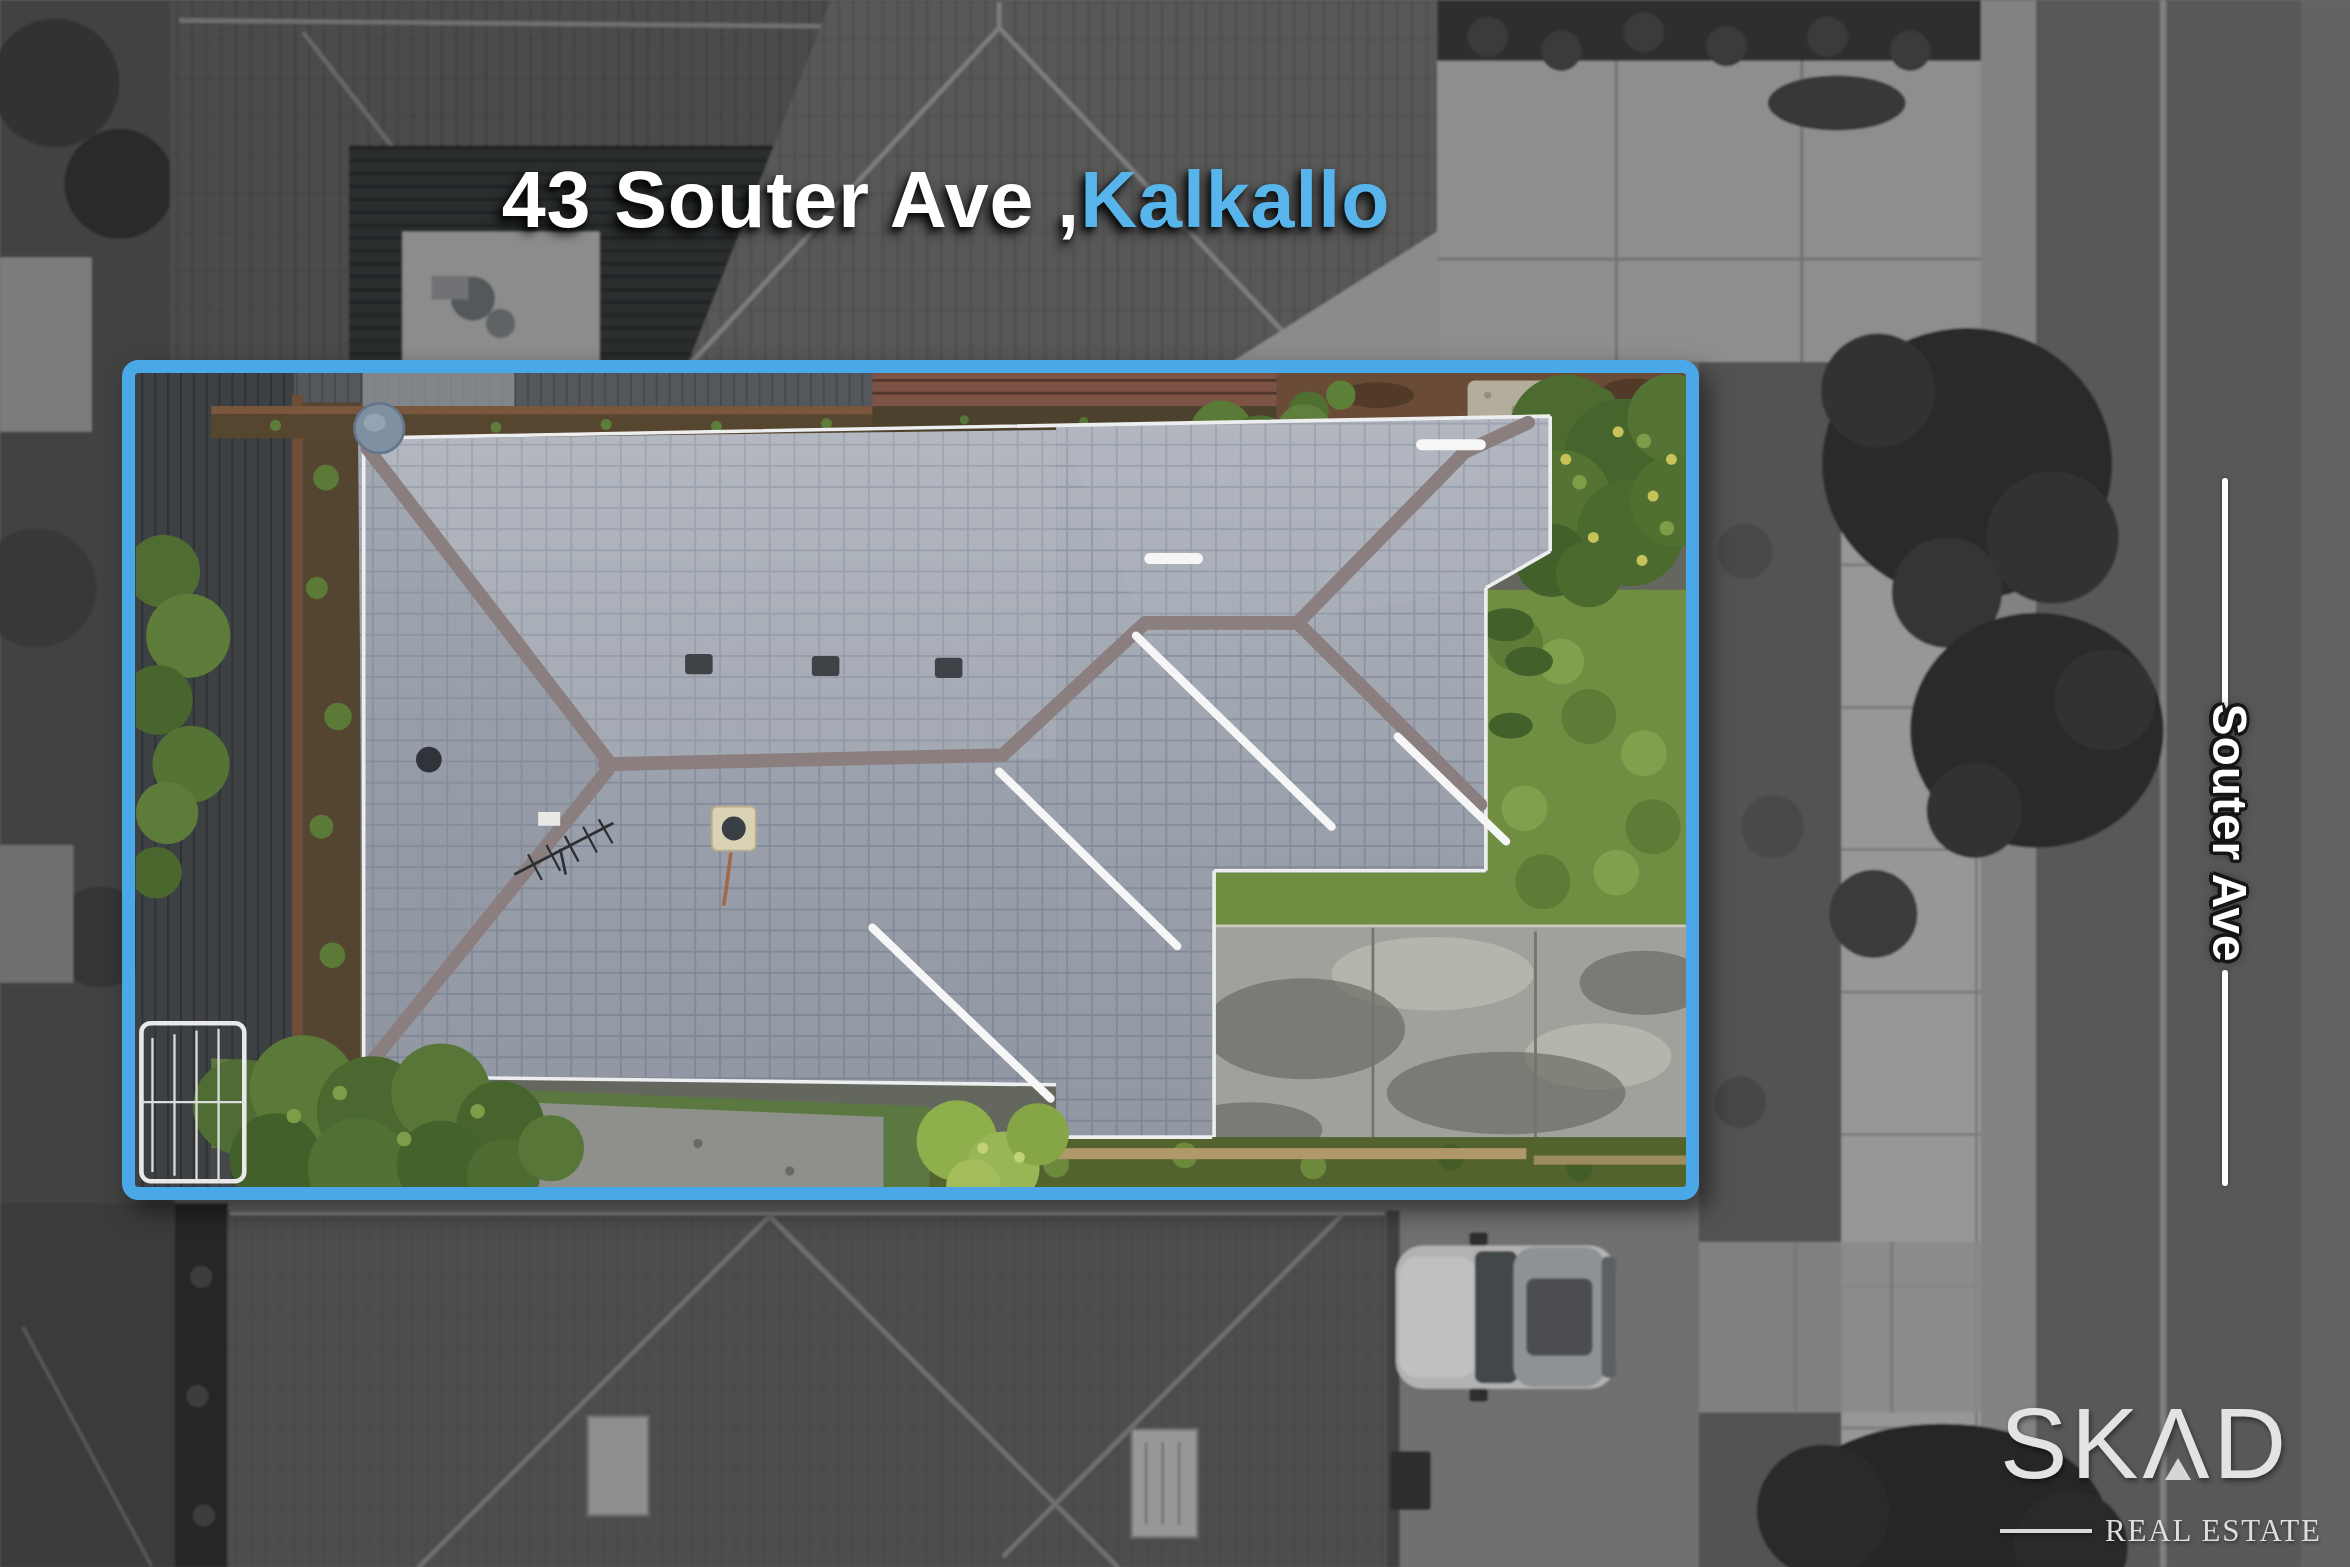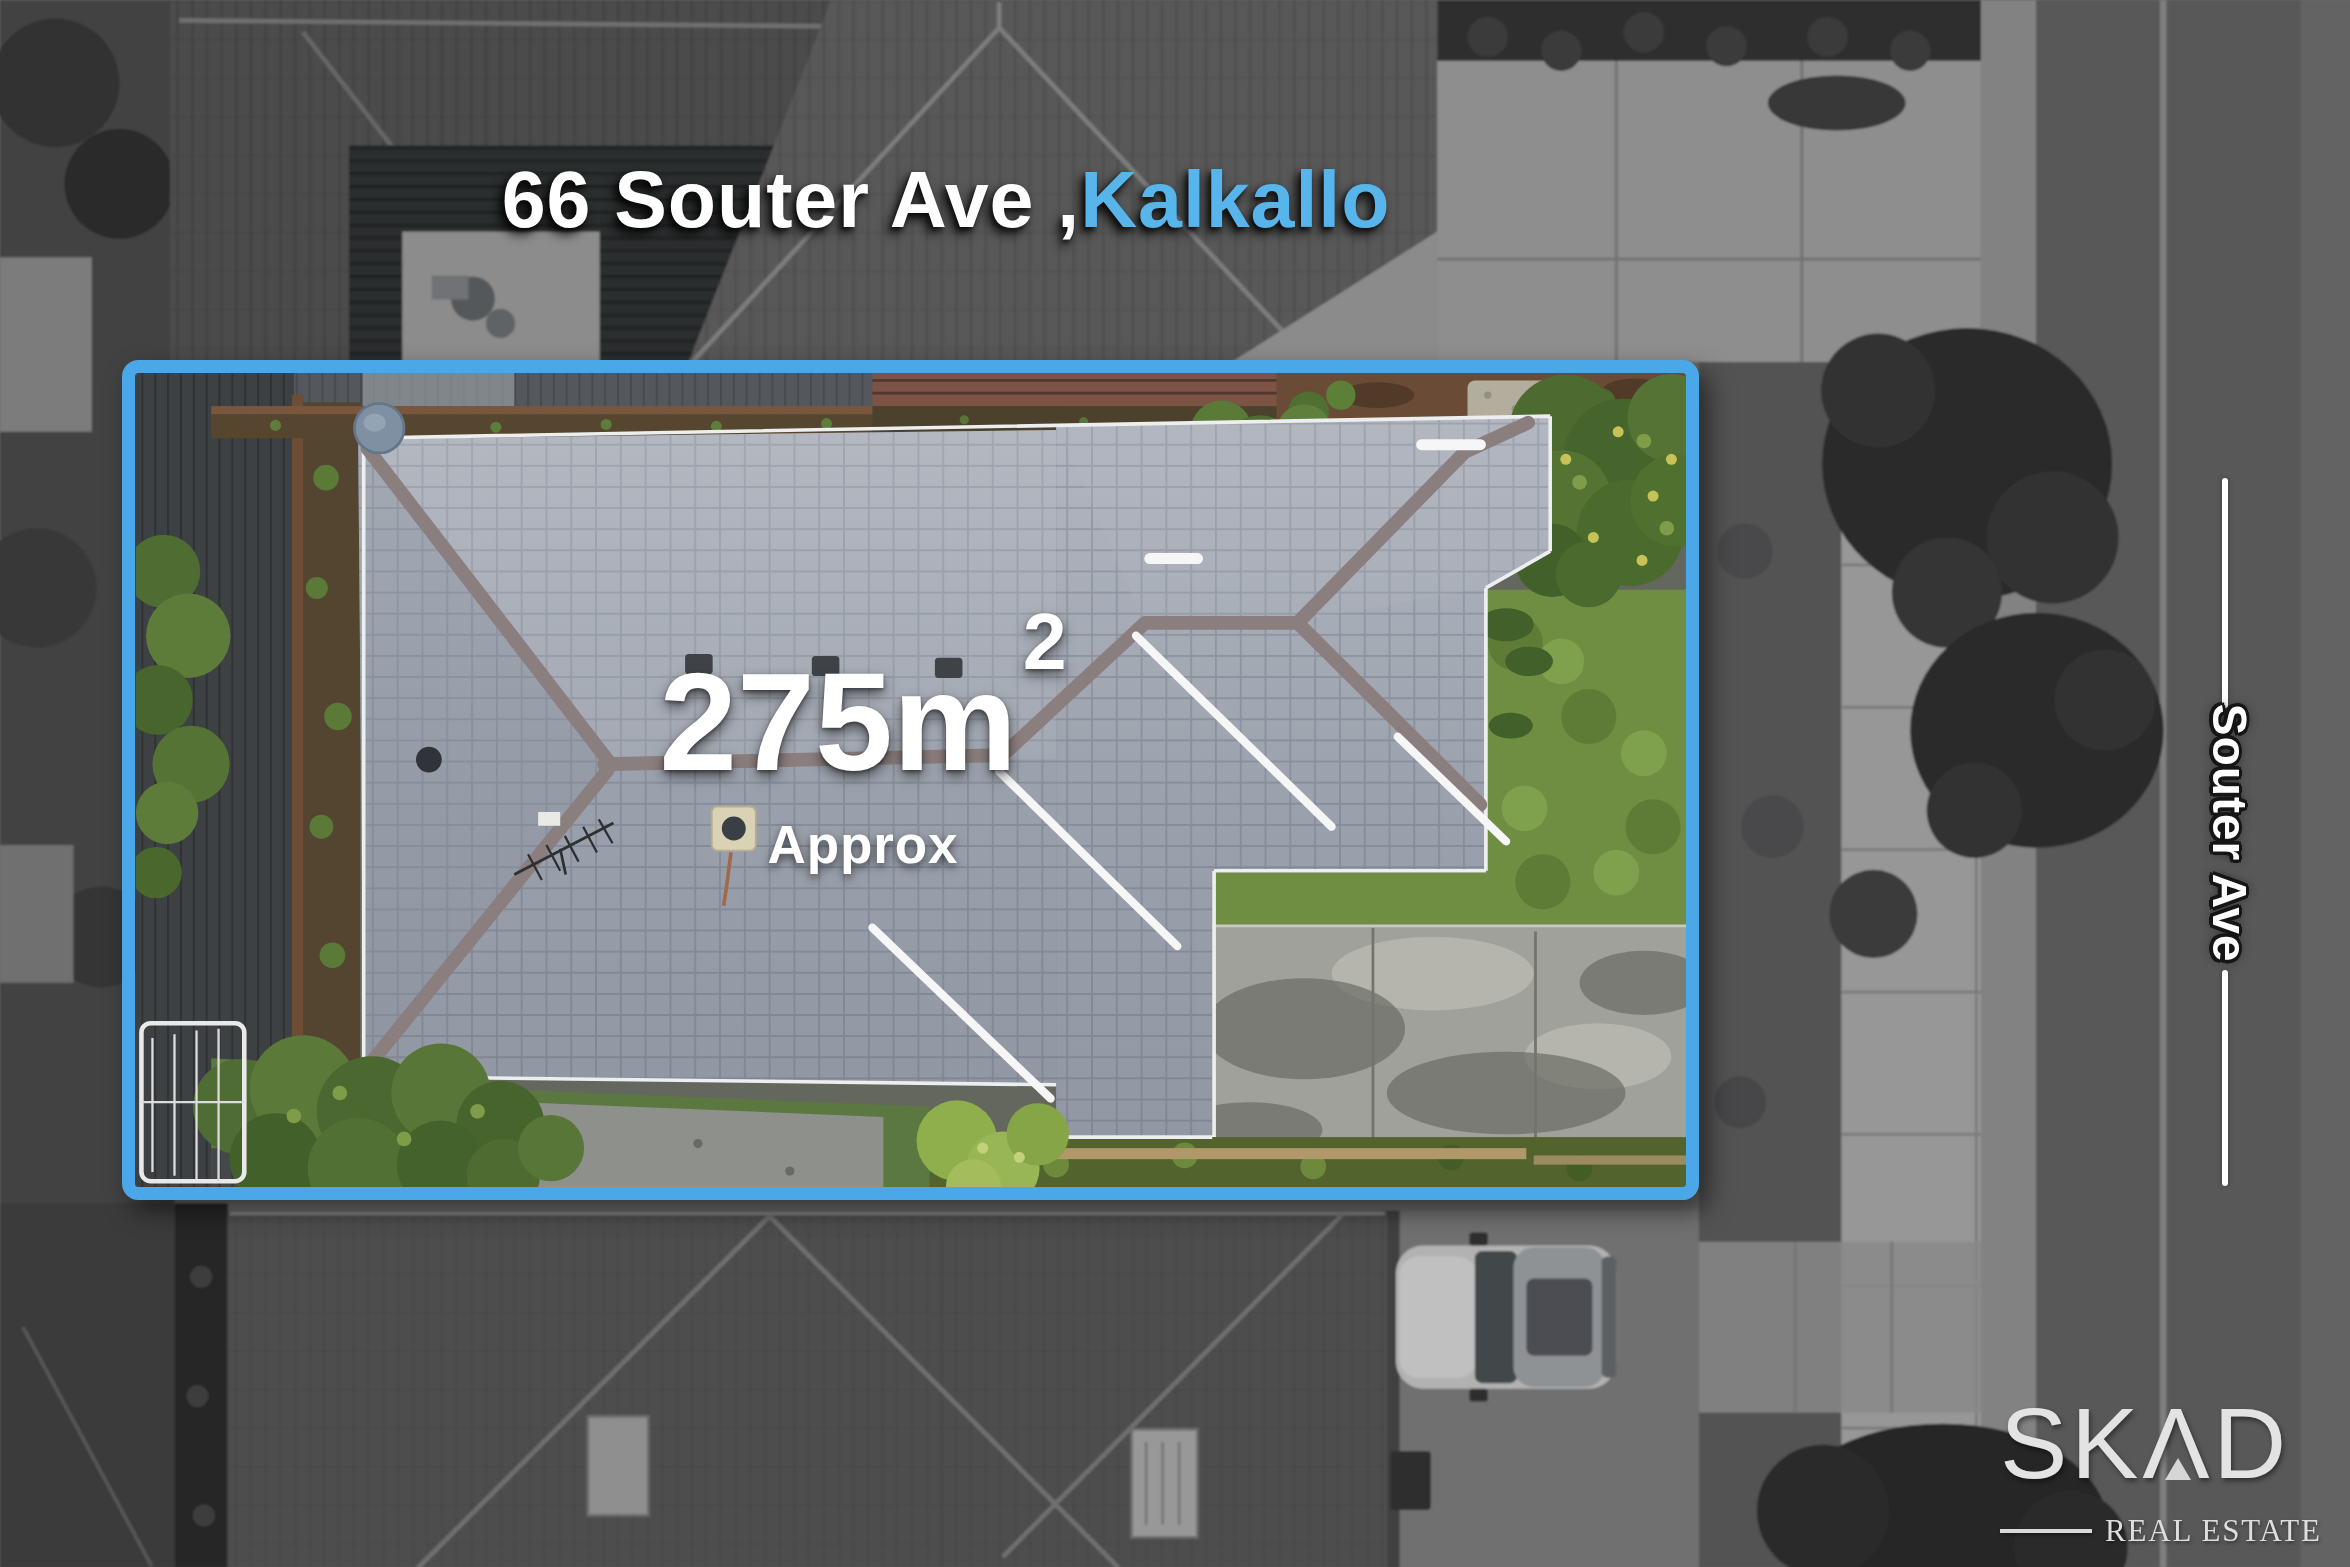--- a/index.html
+++ b/index.html
@@ -358,27 +358,23 @@
       <rect x="154" y="1114" width="112" height="172" rx="10" stroke="#e9e9e9" stroke-width="5"></rect>
       <path d="M166 1130 V1276 M190 1126 V1280 M214 1122 V1284 M238 1120 V1286" stroke="#dcdcdc" stroke-width="2.5"></path>
       <path d="M154 1200 H266" stroke="#dcdcdc" stroke-width="2.5"></path>
     </g>
   </g>
 </svg>
 
   <div class="boundary"></div>
 
   <div class="title">
-    <span>66 Souter Ave ,</span><span class="suburb">Kalkallo</span>
+    <span>43 Souter Ave ,</span><span class="suburb">Kalkallo</span>
   </div>
 
-  <div class="area">
-    <div class="area-main"><span>275m</span><sup>2</sup></div>
-    <div class="area-approx">Approx</div>
-  </div>
 
   <div class="street-line top"></div>
   <div class="street-name">Souter Ave</div>
   <div class="street-line bottom"></div>
 
   <div class="logo">
     <div class="logo-word"><span>SK</span><span class="logo-a"><span>Λ</span><span class="tri"></span></span><span>D</span></div>
     <div class="logo-tag">
       <span class="tagline-rule"></span>
       <span class="tagline">REAL ESTATE</span>

